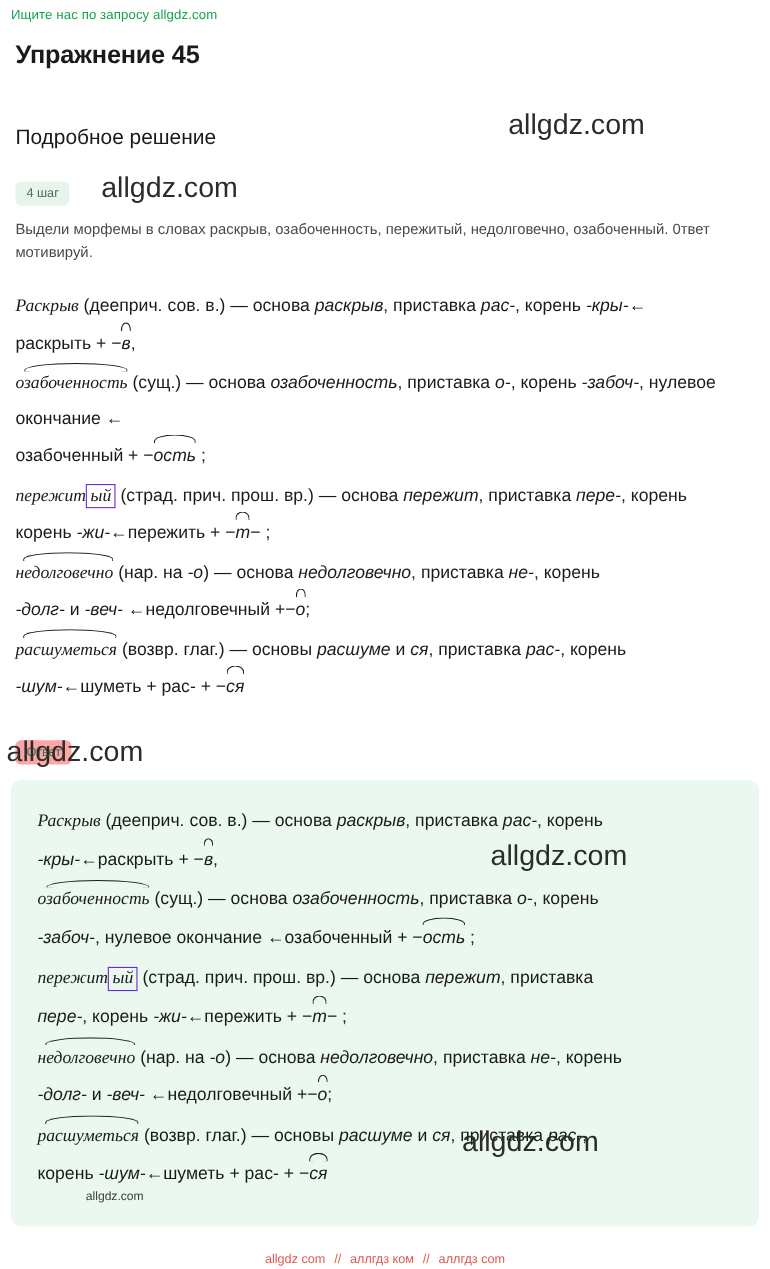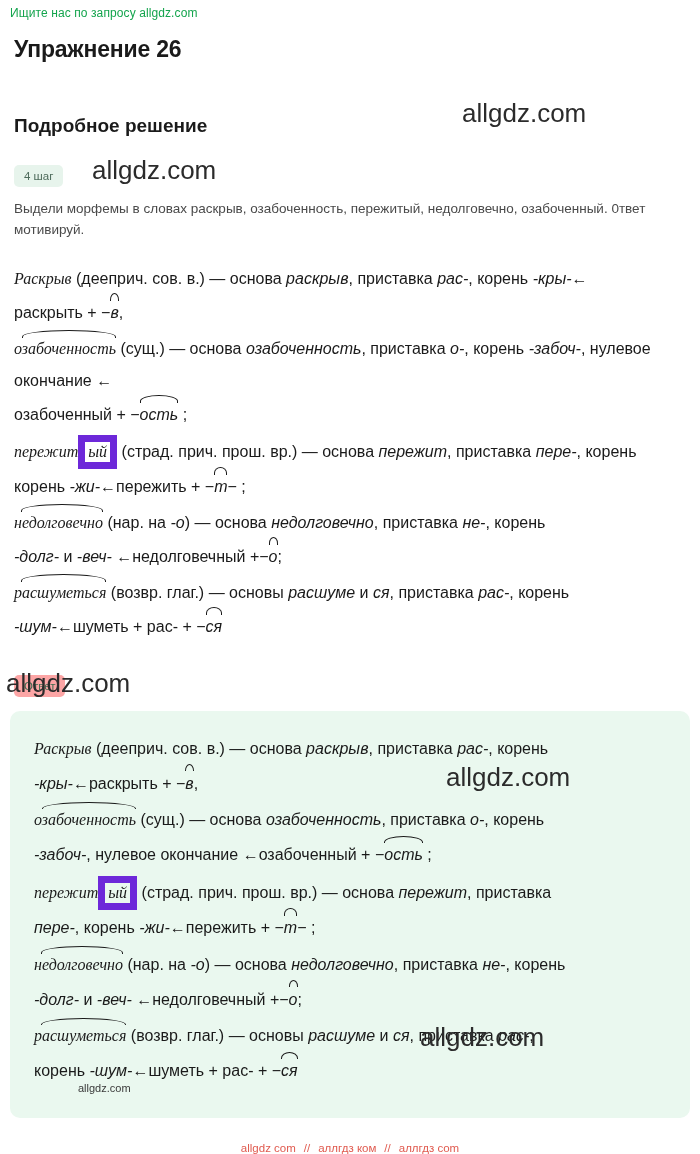--- a/index.html
+++ b/index.html
@@ -30,21 +30,21 @@
     letter-spacing: 0.1px;
   }
   h1.title {
     font-size: 23px;
     font-weight: bold;
     margin: 14px 0 0 4px;
     letter-spacing: -0.2px;
   }
   h2.subtitle {
     font-size: 19px;
-    font-weight: bold;
+    font-weight: normal;
     margin: 52px 0 0 4px;
   }
   .chip {
     display: inline-block;
     background: #e7f4ec;
     color: #4e6b5b;
     font-size: 11.5px;
     border-radius: 5px;
     padding: 5px 10px;
     margin: 28px 0 0 4px;
@@ -82,21 +82,21 @@
     left: 8%;
     right: 0;
     top: -0.18em;
     height: 0.42em;
     border: 1.1px solid #1a1a1a;
     border-bottom: none;
     border-radius: 60% 60% 0 0 / 100% 100% 0 0;
   }
   .box {
     display: inline-block;
-    border: 7px solid #6d28d9;
+    border: 1px solid #6d28d9;
     padding: 0 3px;
     font-style: italic;
     line-height: 1.25;
   }
   .suffix {
     position: relative;
     display: inline-block;
     font-style: italic;
     padding-top: 2px;
   }
@@ -141,21 +141,21 @@
   .wm-5 { left: 420px; top: 1022px; font-size: 26px; }
   .wm-6 { left: 78px;  top: 1082px; font-size: 11px; color: #3a3a3a; }
 </style>
 </head>
 <body>
 
 <div class="page">
 
   <div class="top-promo">Ищите нас по запросу allgdz.com</div>
 
-  <h1 class="title">Упражнение 26</h1>
+  <h1 class="title">Упражнение 45</h1>
 
   <h2 class="subtitle">Подробное решение</h2>
 
   <div class="chip">4 шаг</div>
 
   <div class="task-text">Выдели морфемы в словах раскрыв, озабоченность, пережитый, недолговечно, озабоченный. 0твет мотивируй.</div>
 
   <div class="solution">
 
     <div class="line">

